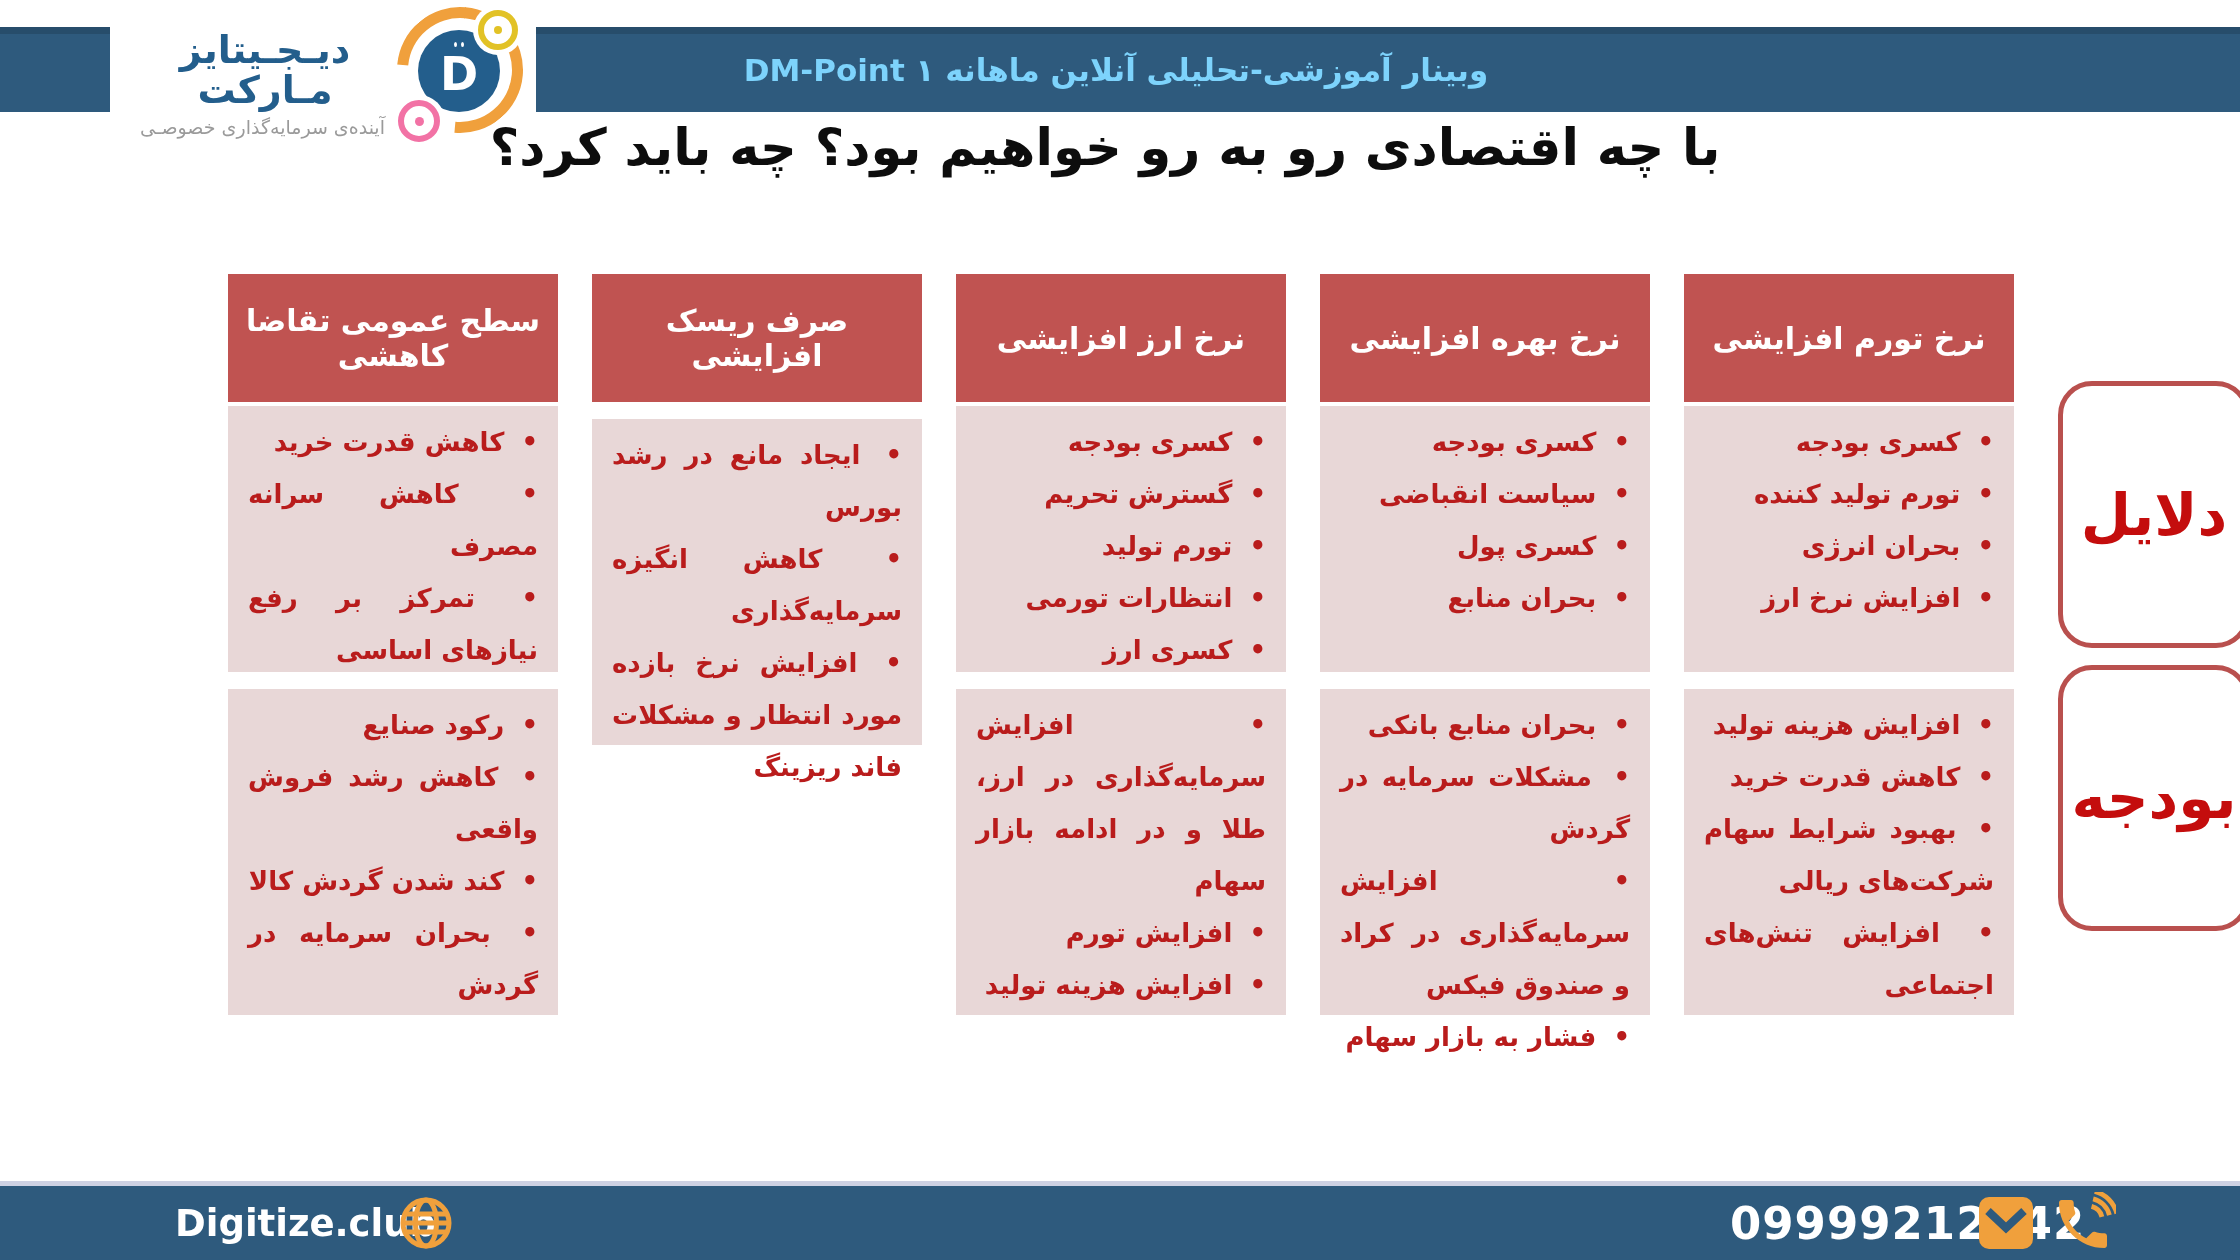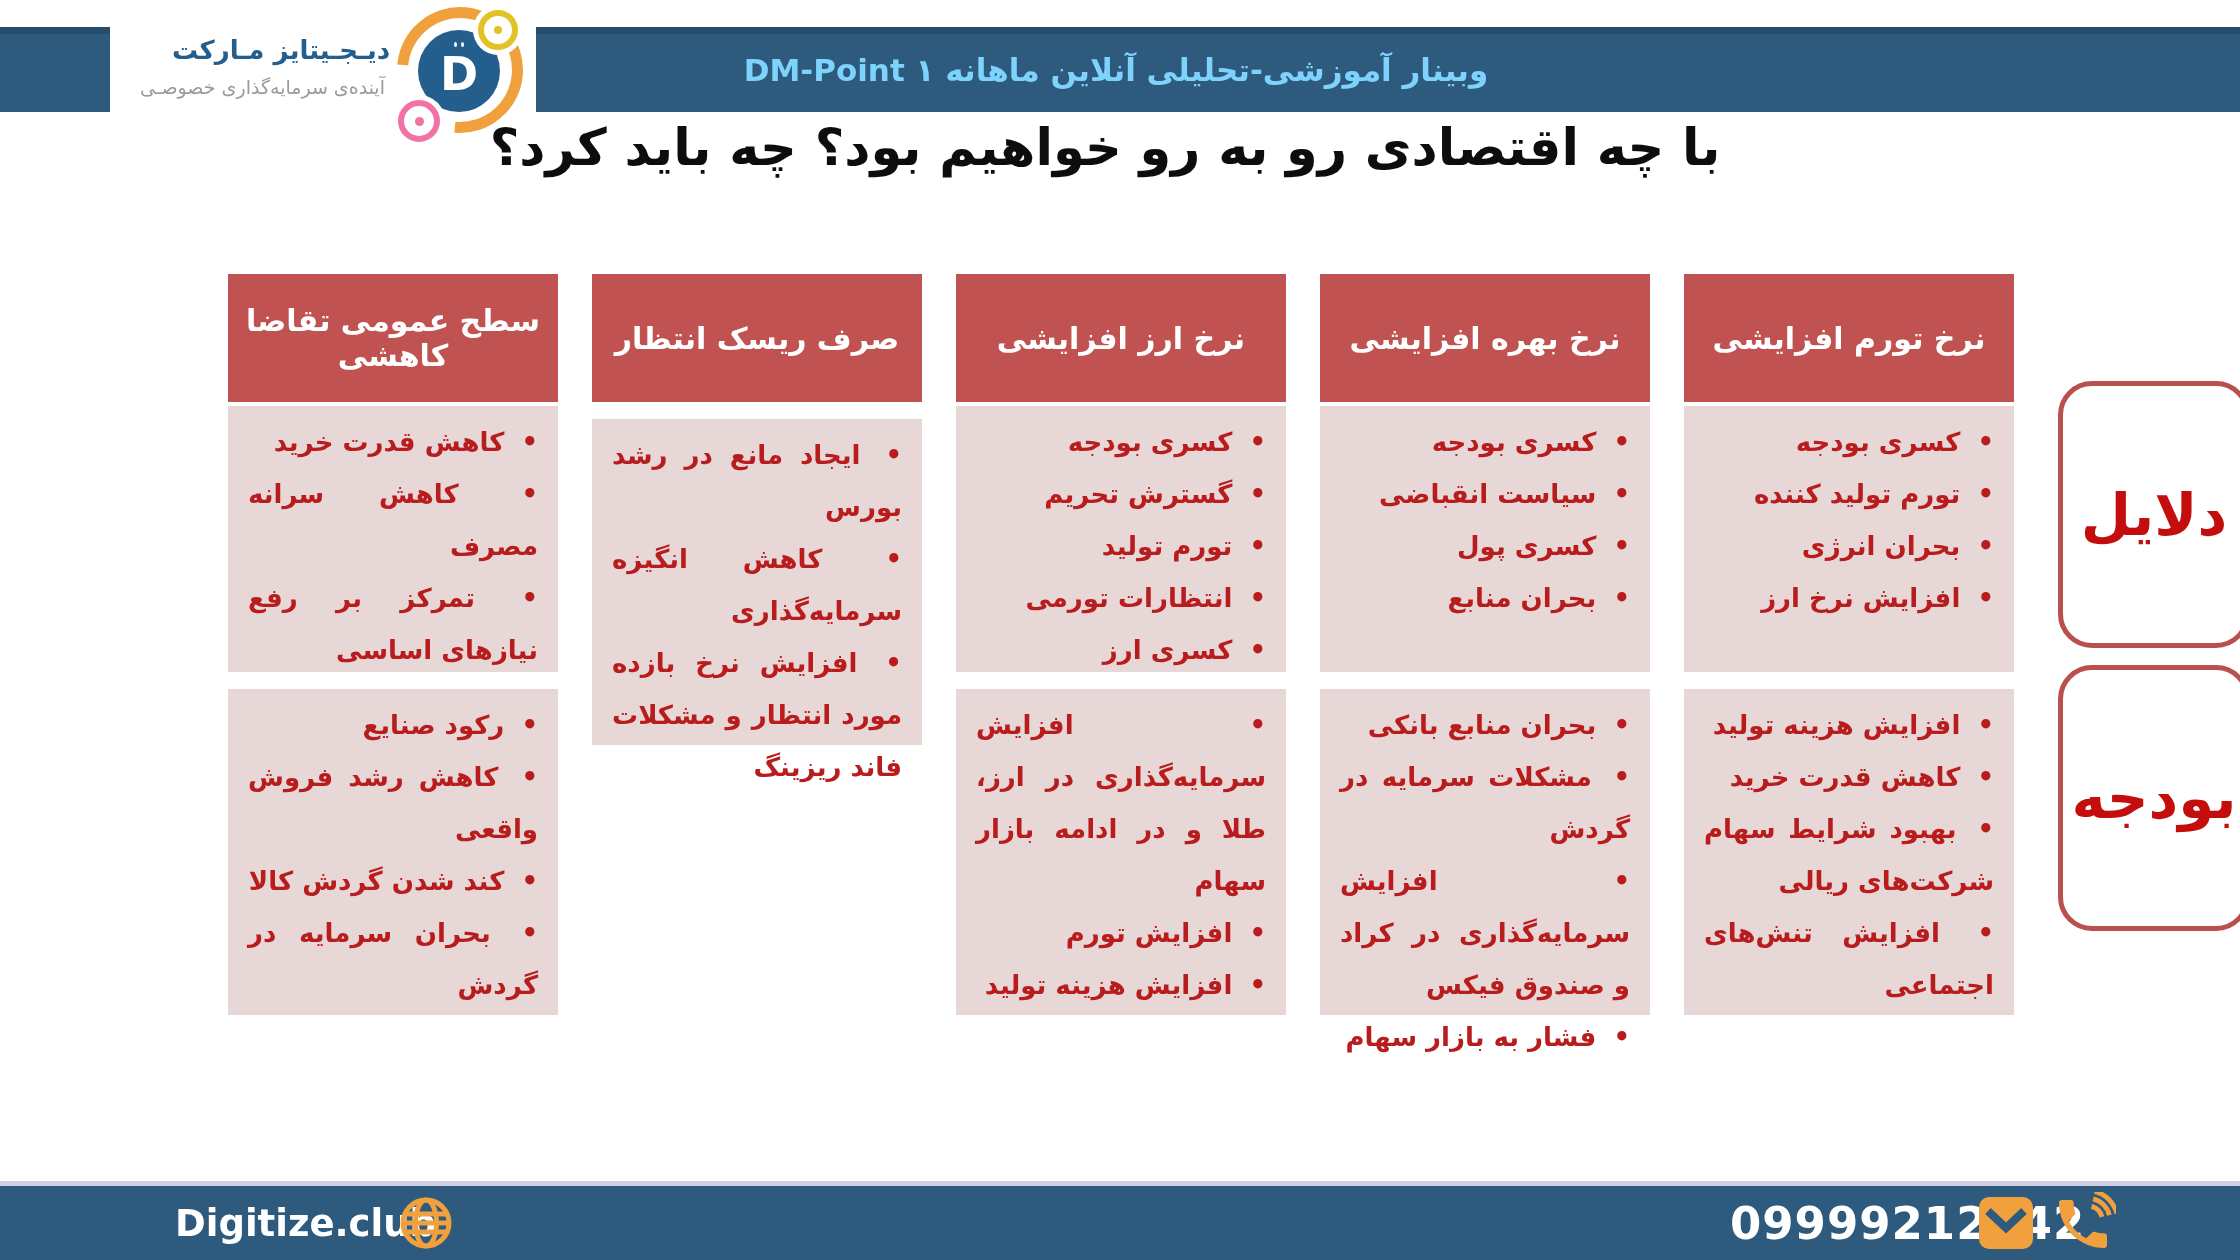--- a/index.html
+++ b/index.html
@@ -12,21 +12,21 @@
   
   .left-block{position:absolute;left:0;top:27px;width:110px;height:85px;background:var(--navy);box-shadow:inset 0 7px 0 rgba(0,0,0,.14);}
   .top-bar{position:absolute;left:536px;right:0;top:27px;height:85px;background:var(--navy);box-shadow:inset 0 7px 0 rgba(0,0,0,.14);}
   .top-bar-title{
     position:absolute;left:0;top:0;width:1160px;height:85px;
     display:flex;align-items:center;justify-content:center;
     color:#7dd3fc;font-size:31px;font-weight:bold;direction:rtl;
   }
   
   .brand{position:absolute;left:140px;top:30px;width:250px;text-align:left;direction:rtl;}
-  .brand-name{color:var(--logo-blue);font-size:26px;font-weight:bold;line-height:40px;text-align:right;}
+  .brand-name{color:var(--logo-blue);font-size:38px;font-weight:bold;line-height:40px;text-align:center;}
   .brand-tagline{color:#9a9a9a;font-size:19px;line-height:34px;text-align:left;}
   
   .logo{position:absolute;left:396px;top:4px;width:130px;height:136px;}
   .logo-ring{
     position:absolute;left:1px;top:3px;width:104px;height:104px;border-radius:50%;
     border:11px solid var(--orange);border-left-color:transparent;transform:rotate(-40deg);
   }
   .logo-core{
     position:absolute;left:22px;top:26px;width:82px;height:82px;border-radius:50%;
     background:var(--logo-blue);display:flex;align-items:center;justify-content:center;
@@ -168,21 +168,21 @@
     <div class="box box-results">
       <ul class="results-list">
           <li><span class="blt">•</span> <span>افزایش سرمایه‌گذاری در ارز، طلا و در ادامه بازار سهام</span></li>
           <li><span class="blt">•</span> <span>افزایش تورم</span></li>
           <li><span class="blt">•</span> <span>افزایش هزینه تولید</span></li>
         </ul>
     </div>
   </div>
 
   <div class="column">
-    <div class="col-header">صرف ریسک انتظار</div>
+    <div class="col-header">صرف ریسک افزایشی</div>
     <div class="box box-results">
       <ul class="results-list">
           <li><span class="blt">•</span> <span>ایجاد مانع در رشد بورس</span></li>
           <li><span class="blt">•</span> <span>کاهش انگیزه سرمایه‌گذاری</span></li>
           <li><span class="blt">•</span> <span>افزایش نرخ بازده مورد انتظار و مشکلات فاند ریزینگ</span></li>
         </ul>
     </div>
   </div>
 
   <div class="column">

